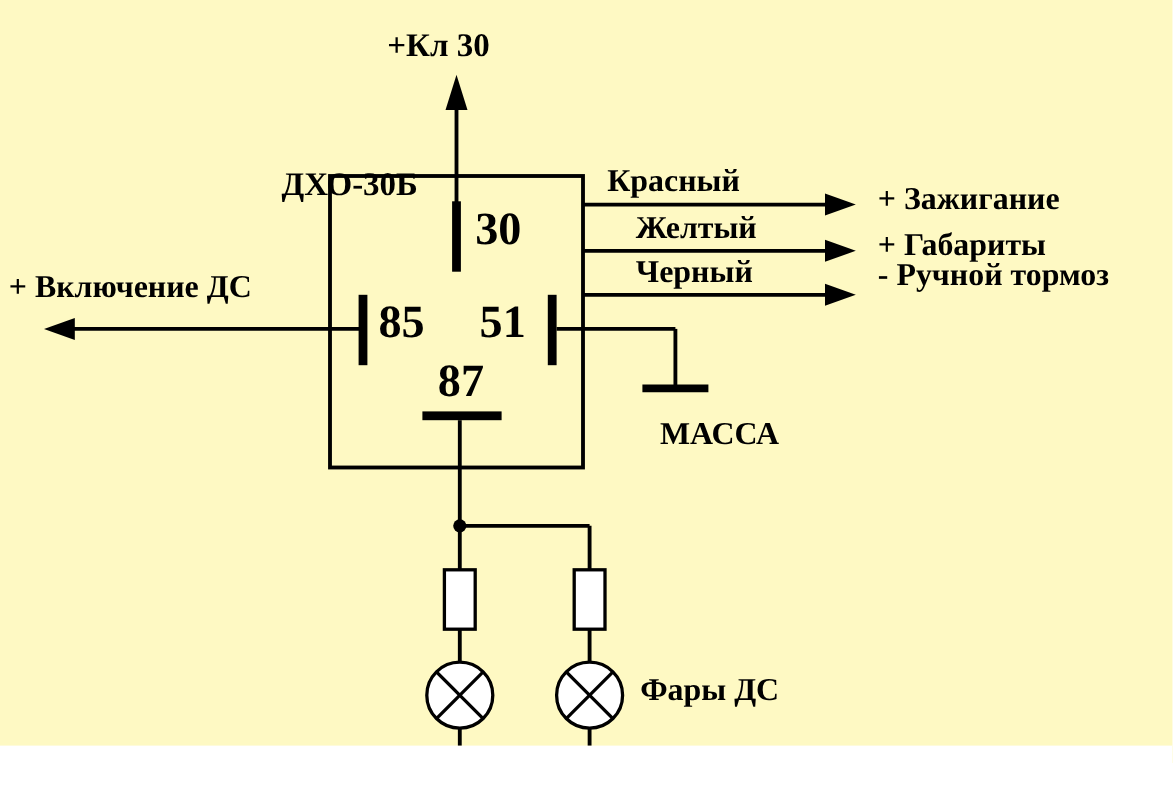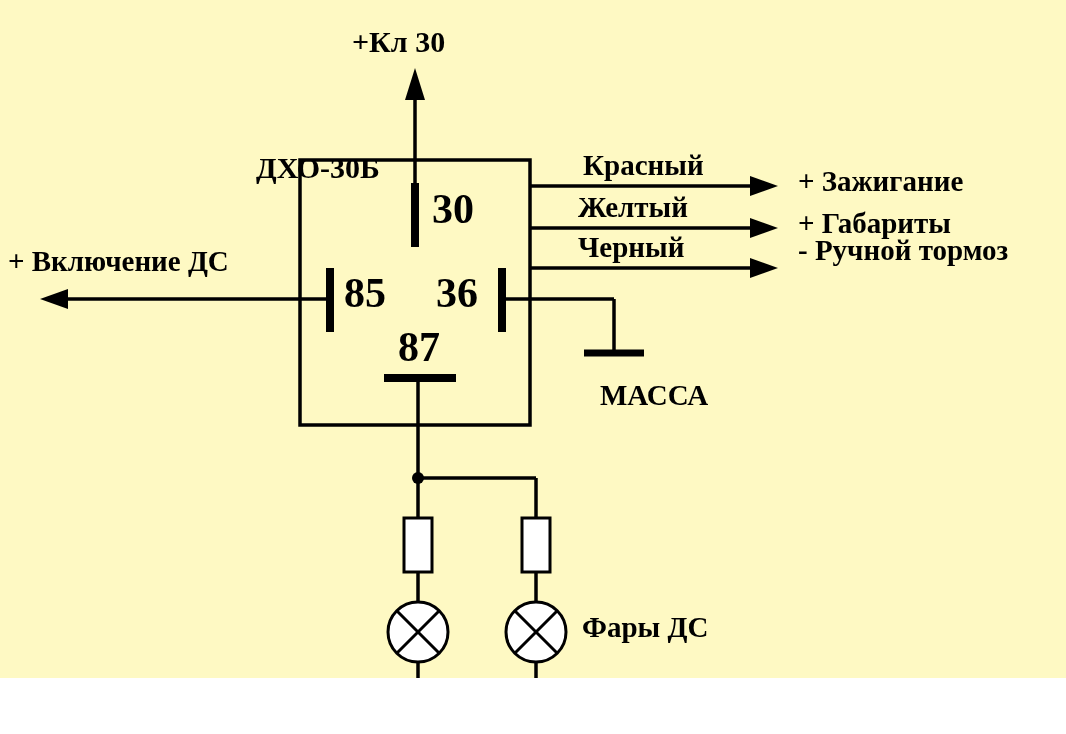--- a/index.html
+++ b/index.html
@@ -82,26 +82,26 @@
     <line x1="388" y1="693" x2="448" y2="693" stroke="#000" stroke-width="7"></line>
     <line x1="506" y1="693" x2="566" y2="693" stroke="#000" stroke-width="7"></line>
   </svg>
 
   <div class="label fs-title" style="left:352px; top:25px;">+Кл 30</div>
 
   <div class="label fs-title" style="left:256px; top:110px;margin-top:41px;">ДХО-30Б</div>
 
   <div class="label fs-pin" style="left:432px; top:186px;">30</div>
   <div class="label fs-pin" style="left:344px; top:270px;text-align:right;">85</div>
-  <div class="label fs-pin" style="left:436px; top:270px;">36</div>
+  <div class="label fs-pin" style="left:436px; top:270px;">51</div>
   <div class="label fs-pin" style="left:398px; top:324px;">87</div>
 
   <div class="label fs-wire" style="left:8px; top:246px;">+ Включение ДС</div>
 
-  <div class="label fs-wire" style="left:583px; top:150px;">Красный</div>
+  <div class="label fs-wire" style="left:552px; top:150px;">Красный</div>
   <div class="label fs-wire" style="left:578px; top:232px;">Черный</div>
   <div class="label fs-wire" style="left:578px; top:192px;">Желтый</div>
 
   <div class="label fs-wire" style="left:798px; top:166px;">+ Зажигание</div>
   <div class="label fs-wire" style="left:798px; top:208px;">+ Габариты</div>
   <div class="label fs-wire" style="left:798px; top:235px;">- Ручной тормоз</div>
 
   <div class="label fs-wire" style="left:560px; top:380px;margin-left:40px;">МАССА</div>
 
   <div class="label fs-wire" style="left:582px; top:612px;">Фары ДС</div>

